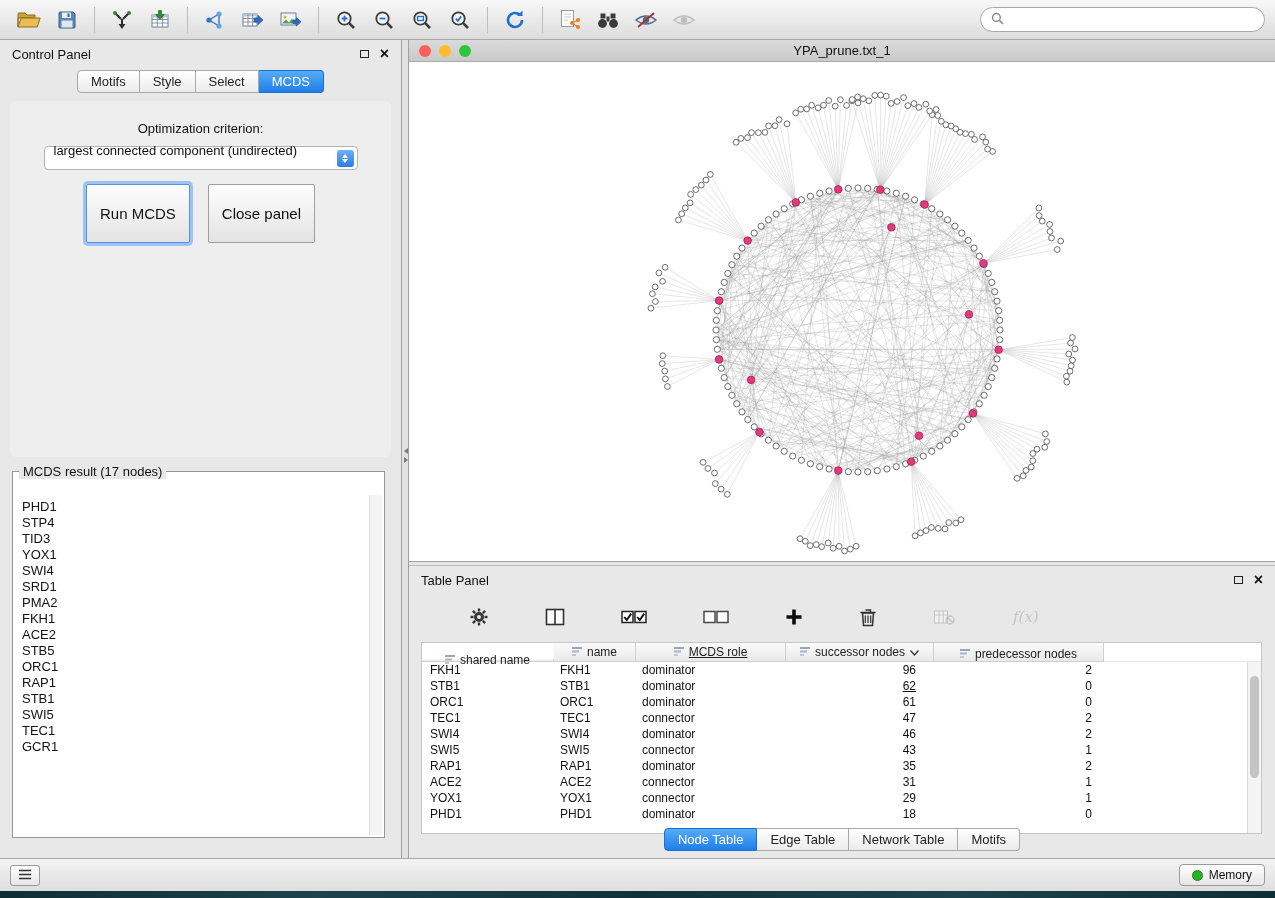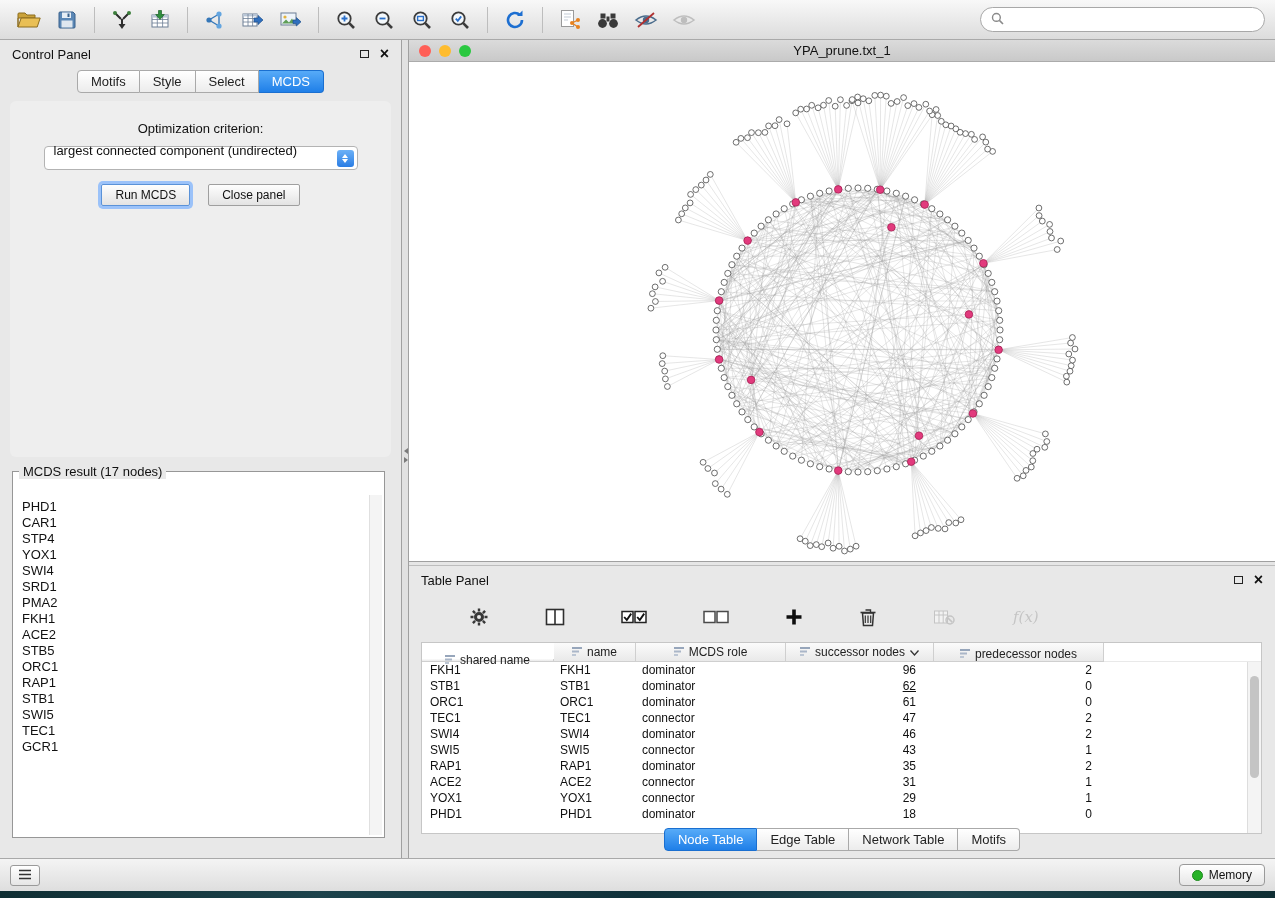--- a/index.html
+++ b/index.html
@@ -62,21 +62,21 @@
     position:absolute; right:3px; top:3px; width:17px; height:17px;
     background:linear-gradient(#6db1f7,#2a7de4); border-radius:3px;
     display:flex; flex-direction:column; align-items:center; justify-content:center; gap:1px;
   }
   .stepper i { width:0; height:0; border-left:3.5px solid transparent; border-right:3.5px solid transparent; display:block; }
   .stepper .up { border-bottom:4px solid #fff; }
   .stepper .dn { border-top:4px solid #fff; }
 
   .cp-buttons { display:flex; justify-content:center; gap:18px; margin-top:14px; }
   .btn {
-    font-size:12px; padding:3px 13px; color:#111;
+    font-size:15px; padding:20px 13px; color:#111;
     background:linear-gradient(#fefefe,#e3e3e3);
     border:1px solid #9f9f9f; border-radius:2px; cursor:default;
   }
   .btn.focus { box-shadow:0 0 0 3px rgba(110,170,255,.65); border-color:#5a92d8; }
 
   fieldset.mcds {
     position:absolute; left:12px; right:16px; top:424px; bottom:20px;
     border:1px solid #979797; background:#fff;
   }
   fieldset.mcds legend { font-size:13px; margin-left:6px; padding:0 4px; background:#e8e8e8; }
@@ -302,22 +302,22 @@
     </div>
     <div class="cp-buttons">
       <div class="btn focus">Run MCDS</div>
       <div class="btn">Close panel</div>
     </div>
   </div>
   <fieldset class="mcds">
     <legend>MCDS result (17 nodes)</legend>
     <div class="mcds-list">
         <div>PHD1</div>
-        <div>CAR1</div>
         <div>STP4</div>
+        <div>TID3</div>
         <div>YOX1</div>
         <div>SWI4</div>
         <div>SRD1</div>
         <div>PMA2</div>
         <div>FKH1</div>
         <div>ACE2</div>
         <div>STB5</div>
         <div>ORC1</div>
         <div>RAP1</div>
         <div>STB1</div>
@@ -1125,21 +1125,21 @@
           <span>shared name</span>
         </div>
         <div class="th" style="width: 82px;">
           <span><svg width="10" height="9" viewBox="0 0 10 9">
               <rect width="10" height="2" y="0" fill="#97a6bb"></rect>
               <rect width="7" height="2" y="3.5" fill="#aab6c8"></rect>
               <rect width="4" height="2" y="7" fill="#bcc6d4"></rect>
             </svg></span>
           <span>name</span>
         </div>
-        <div class="th" style="width: 150px;">
+        <div class="th" style="width: 150px; text-decoration: underline;">
           <span><svg width="10" height="9" viewBox="0 0 10 9">
               <rect width="10" height="2" y="0" fill="#97a6bb"></rect>
               <rect width="7" height="2" y="3.5" fill="#aab6c8"></rect>
               <rect width="4" height="2" y="7" fill="#bcc6d4"></rect>
             </svg></span>
           <span>MCDS role</span>
         </div>
         <div class="th" style="width: 148px;">
           <span><svg width="10" height="9" viewBox="0 0 10 9">
               <rect width="10" height="2" y="0" fill="#97a6bb"></rect>

